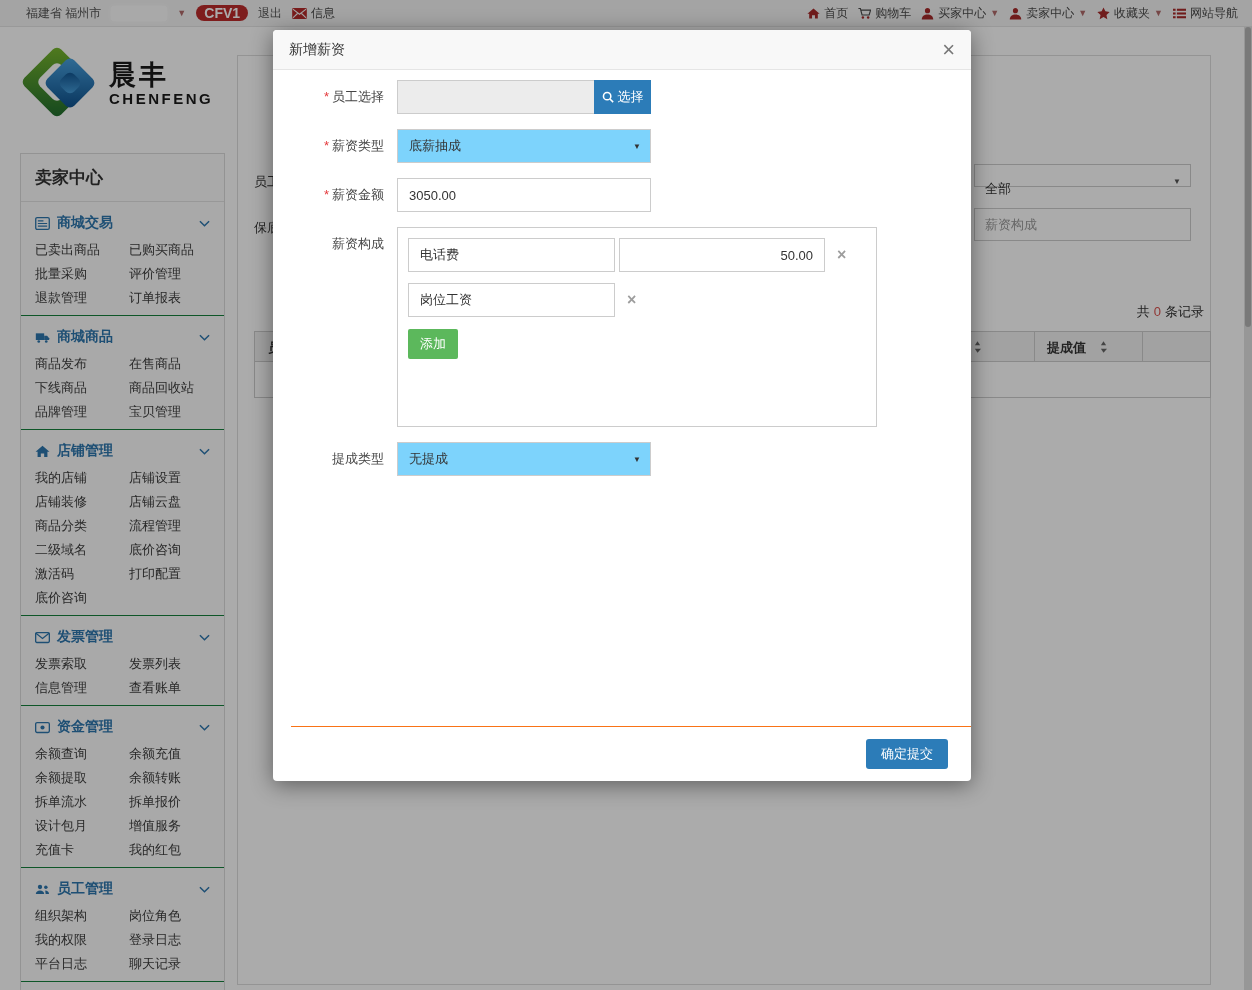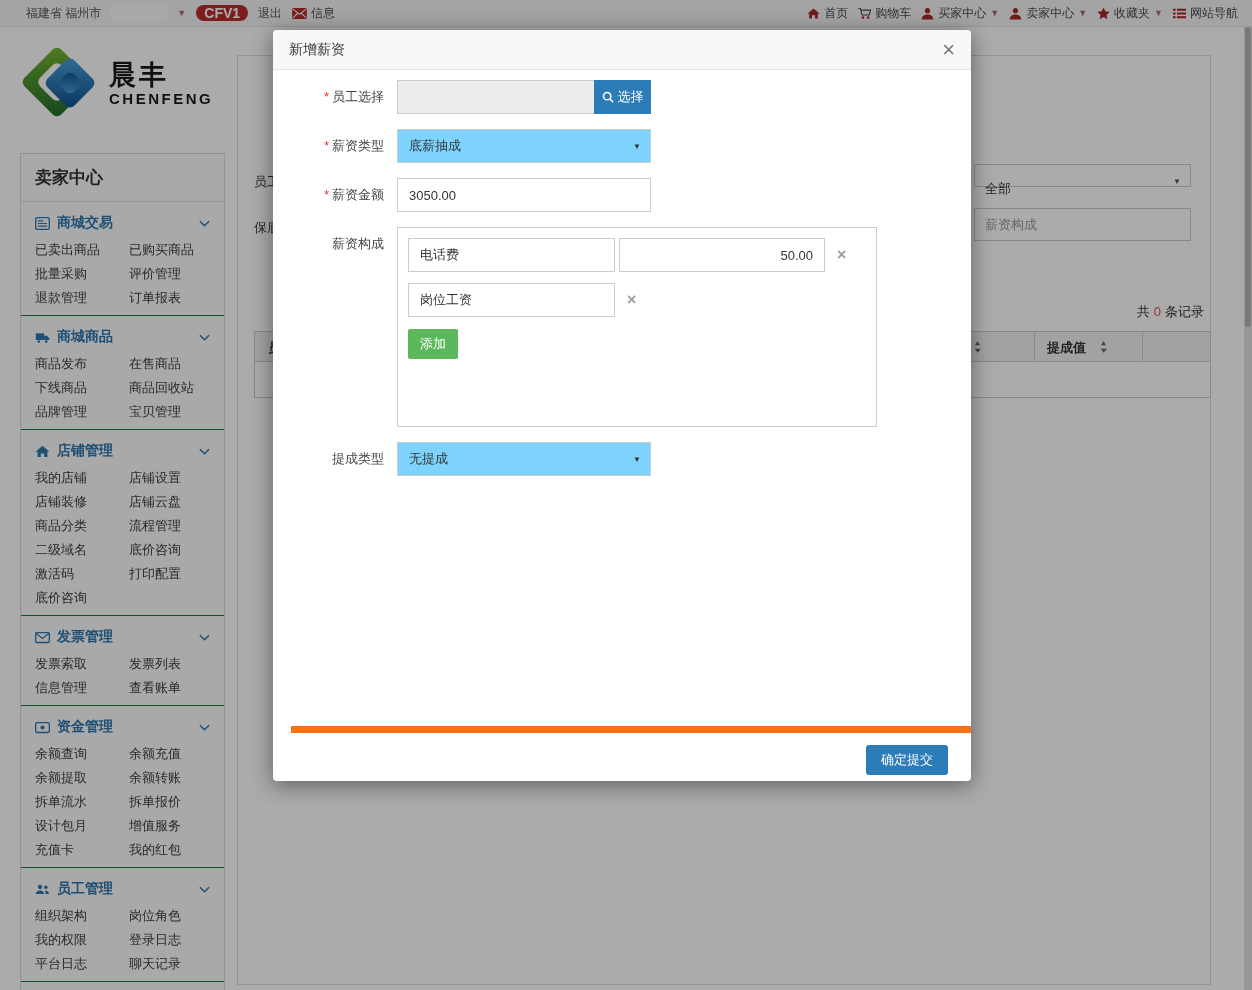--- a/index.html
+++ b/index.html
@@ -92,21 +92,21 @@
     line-height:32px; padding:0 24px 0 11px; color:#333; cursor:pointer; }
   .sel .caret { position:absolute; right:9px; top:1px; font-size:8px; color:#333; }
   .inp-amount { width:254px; }
   .comp-box { width:480px; height:200px; border:1px solid #ccc; padding:10px; overflow:hidden; }
   .comp-row { display:flex; align-items:center; margin-bottom:11px; }
   .comp-name { width:207px; height:34px; }
   .comp-val { width:206px; height:34px; margin-left:4px; text-align:right; }
   .comp-x { margin-left:12px; color:#9d9d9d; font-weight:bold; font-size:16px; cursor:pointer; line-height:34px; }
   .btn-add { display:inline-block; margin-top:1px; background:#5cb85c; color:#fff; border:none;
     border-radius:2px; padding:6px 12px; font-size:13px; cursor:pointer; font-family:inherit; }
-  .m-footer { position:absolute; left:18px; right:0; bottom:0; height:55px; border-top:7px solid #f97316; }
+  .m-footer { position:absolute; left:18px; right:0; bottom:0; height:55px; border-top:1px solid #f97316; }
   .btn-submit { position:absolute; right:23px; top:12px; height:30px; padding:0 15px; background:#2c7cb8;
     color:#fff; border:none; border-radius:3px; font-size:13px; cursor:pointer; font-family:inherit; }
 </style>
 </head>
 <body>
 
 <div class="topbar">
   <div class="tb-left">
     <span class="tb-text">福建省 福州市</span>
     <span class="tb-blur"></span>

